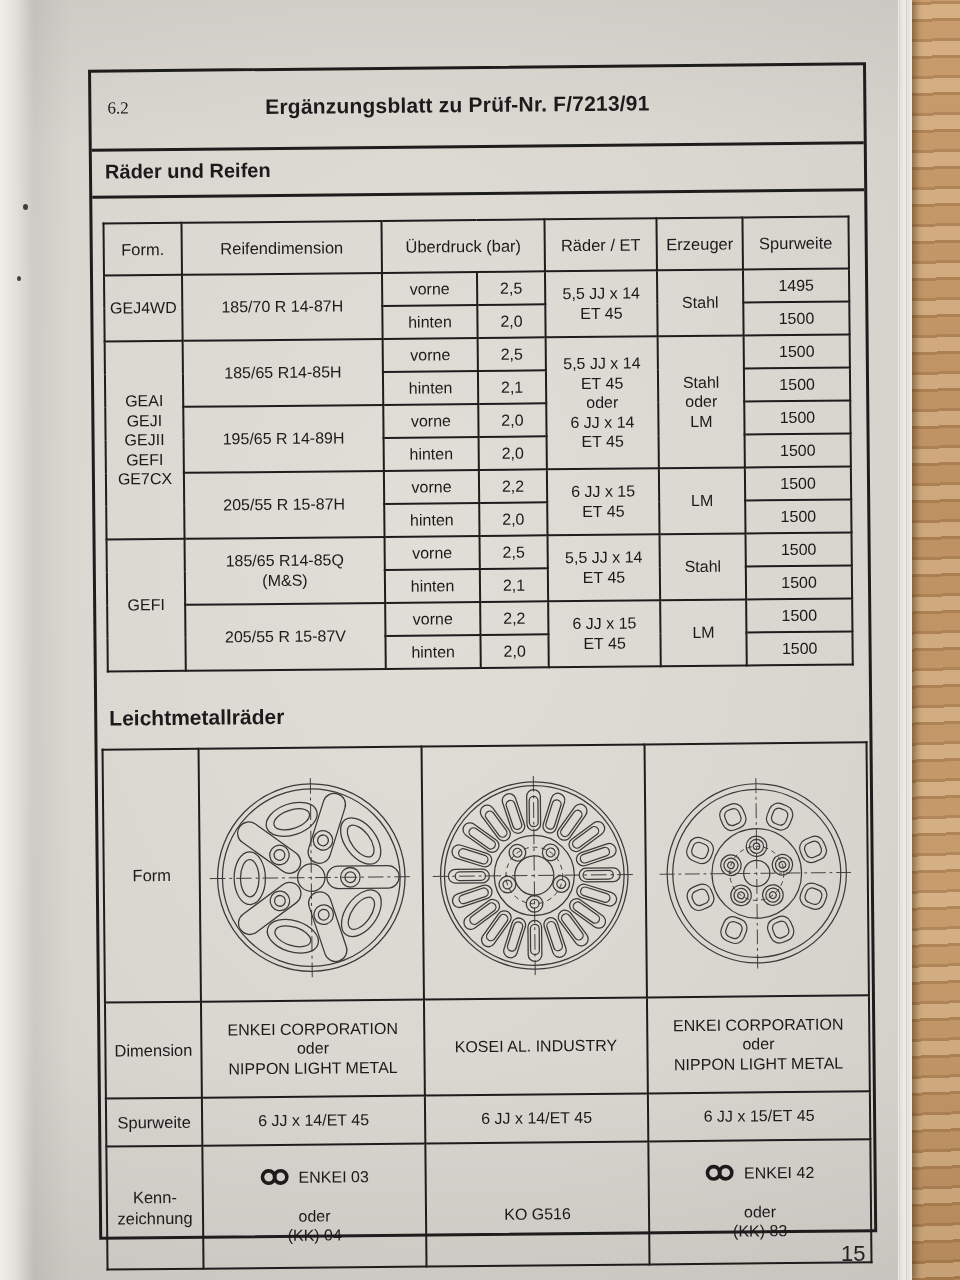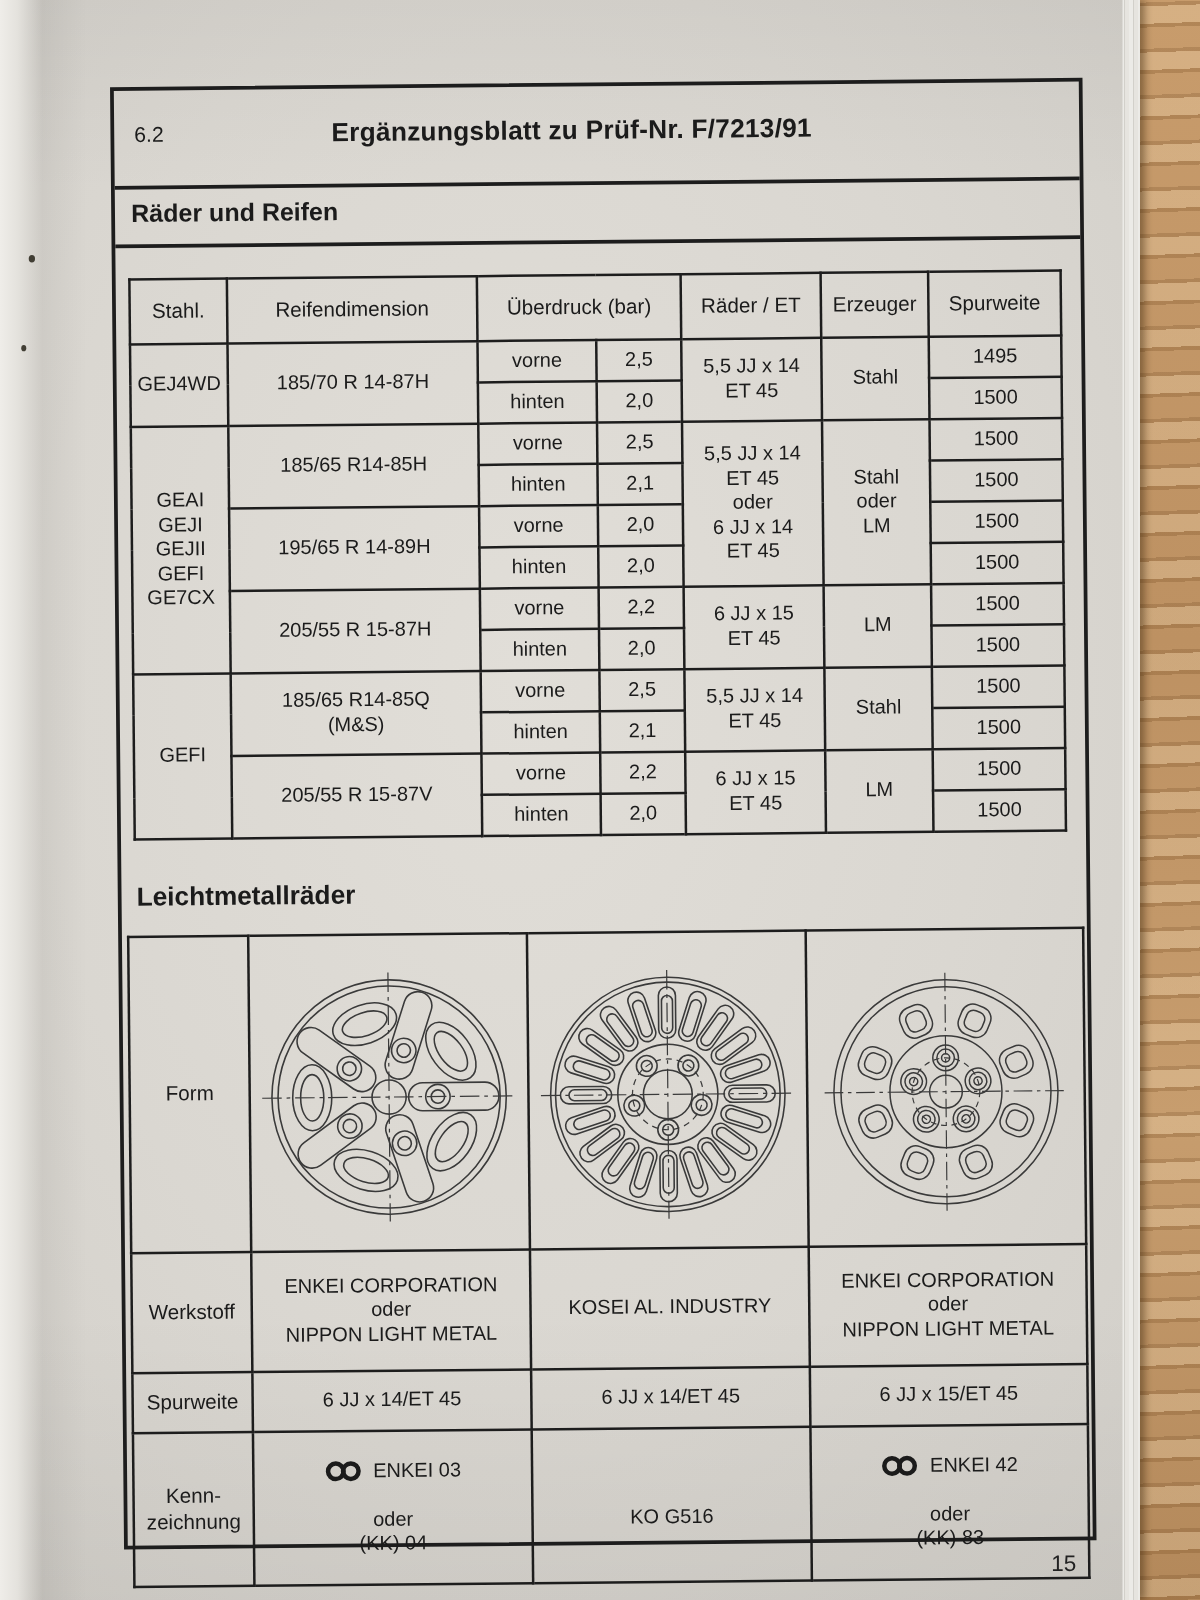--- a/index.html
+++ b/index.html
@@ -47,21 +47,21 @@
   .content{
     position:absolute;left:88px;top:66px;width:772px;height:1164px;
     border:3px solid #1d1d1d;
     transform:rotate(-0.55deg);
     transform-origin:50% 0;
   }
   .band-header{
     position:relative;height:76px;border-bottom:3px solid #1d1d1d;
   }
   .secnum{
-    position:absolute;left:16px;top:26px;font-size:17px;
+    position:absolute;left:16px;top:26px;font-size:17px;font-family:Liberation Serif, serif;
   }
   .doc-title{
     position:absolute;left:0;right:40px;top:24px;text-align:center;
     font-size:21px;font-weight:bold;letter-spacing:.2px;
   }
   .band-section{
     position:relative;height:44px;border-bottom:3px solid #1d1d1d;
   }
   .band-section span{
     position:absolute;left:13px;top:9px;font-size:20px;font-weight:bold;
@@ -84,21 +84,21 @@
   .row-form td{height:218px;padding:0;}
   .row-erzeuger td{height:90px;}
   .row-dimension td{height:42px;}
   .row-kenn td{height:84px;}
 
   .kenn-first{display:flex;align-items:center;justify-content:center;gap:9px;}
   .kenn-sub{display:block;white-space:pre-line;}
   .wheel-cell{overflow:hidden;}
   .wheel-cell svg{display:block;margin:6px auto 0 auto;}
 
-  .pagenum{position:absolute;left:841px;top:1241px;font-size:18px;color:#222;}
+  .pagenum{position:absolute;left:841px;top:1241px;font-size:22px;color:#222;}
 </style>
 </head>
 <body>
 
 <div class="photo">
   <div class="wood"></div>
   <div class="page-stack-edge"></div>
 
   <div class="paper">
     <div class="staple-hole hole1"></div>
@@ -120,21 +120,21 @@
           <col style="width:78px">
             <col style="width:200px">
             <col style="width:95px">
           <col style="width:68px">
             <col style="width:112px">
             <col style="width:86px">
             <col style="width:106px">
         </colgroup>
         <thead>
             <tr>
-              <th>Stahl.</th>
+              <th>Form.</th>
               <th>Reifendimension</th>
               <th colspan="2">Überdruck (bar)</th>
               <th>Räder / ET</th>
               <th>Erzeuger</th>
               <th>Spurweite</th>
             </tr>
           </thead>
         <tbody>
             <tr>
               <td rowspan="2">GEJ4WD</td>
@@ -480,21 +480,21 @@
                       <circle cx="29" r="7.5"></circle>
                       <circle cx="29" r="3.5"></circle>
                     </g>
                   <circle r="14"></circle>
                 </g>
               </svg>
             </td>
           </tr>
 
           <tr class="row-erzeuger">
-            <td class="rowlabel">Werkstoff</td>
+            <td class="rowlabel">Dimension</td>
             <td>ENKEI CORPORATION
 oder
 NIPPON LIGHT METAL</td>
             <td>KOSEI AL. INDUSTRY</td>
             <td>ENKEI CORPORATION
 oder
 NIPPON LIGHT METAL</td>
           </tr>
 
           <tr class="row-dimension">

